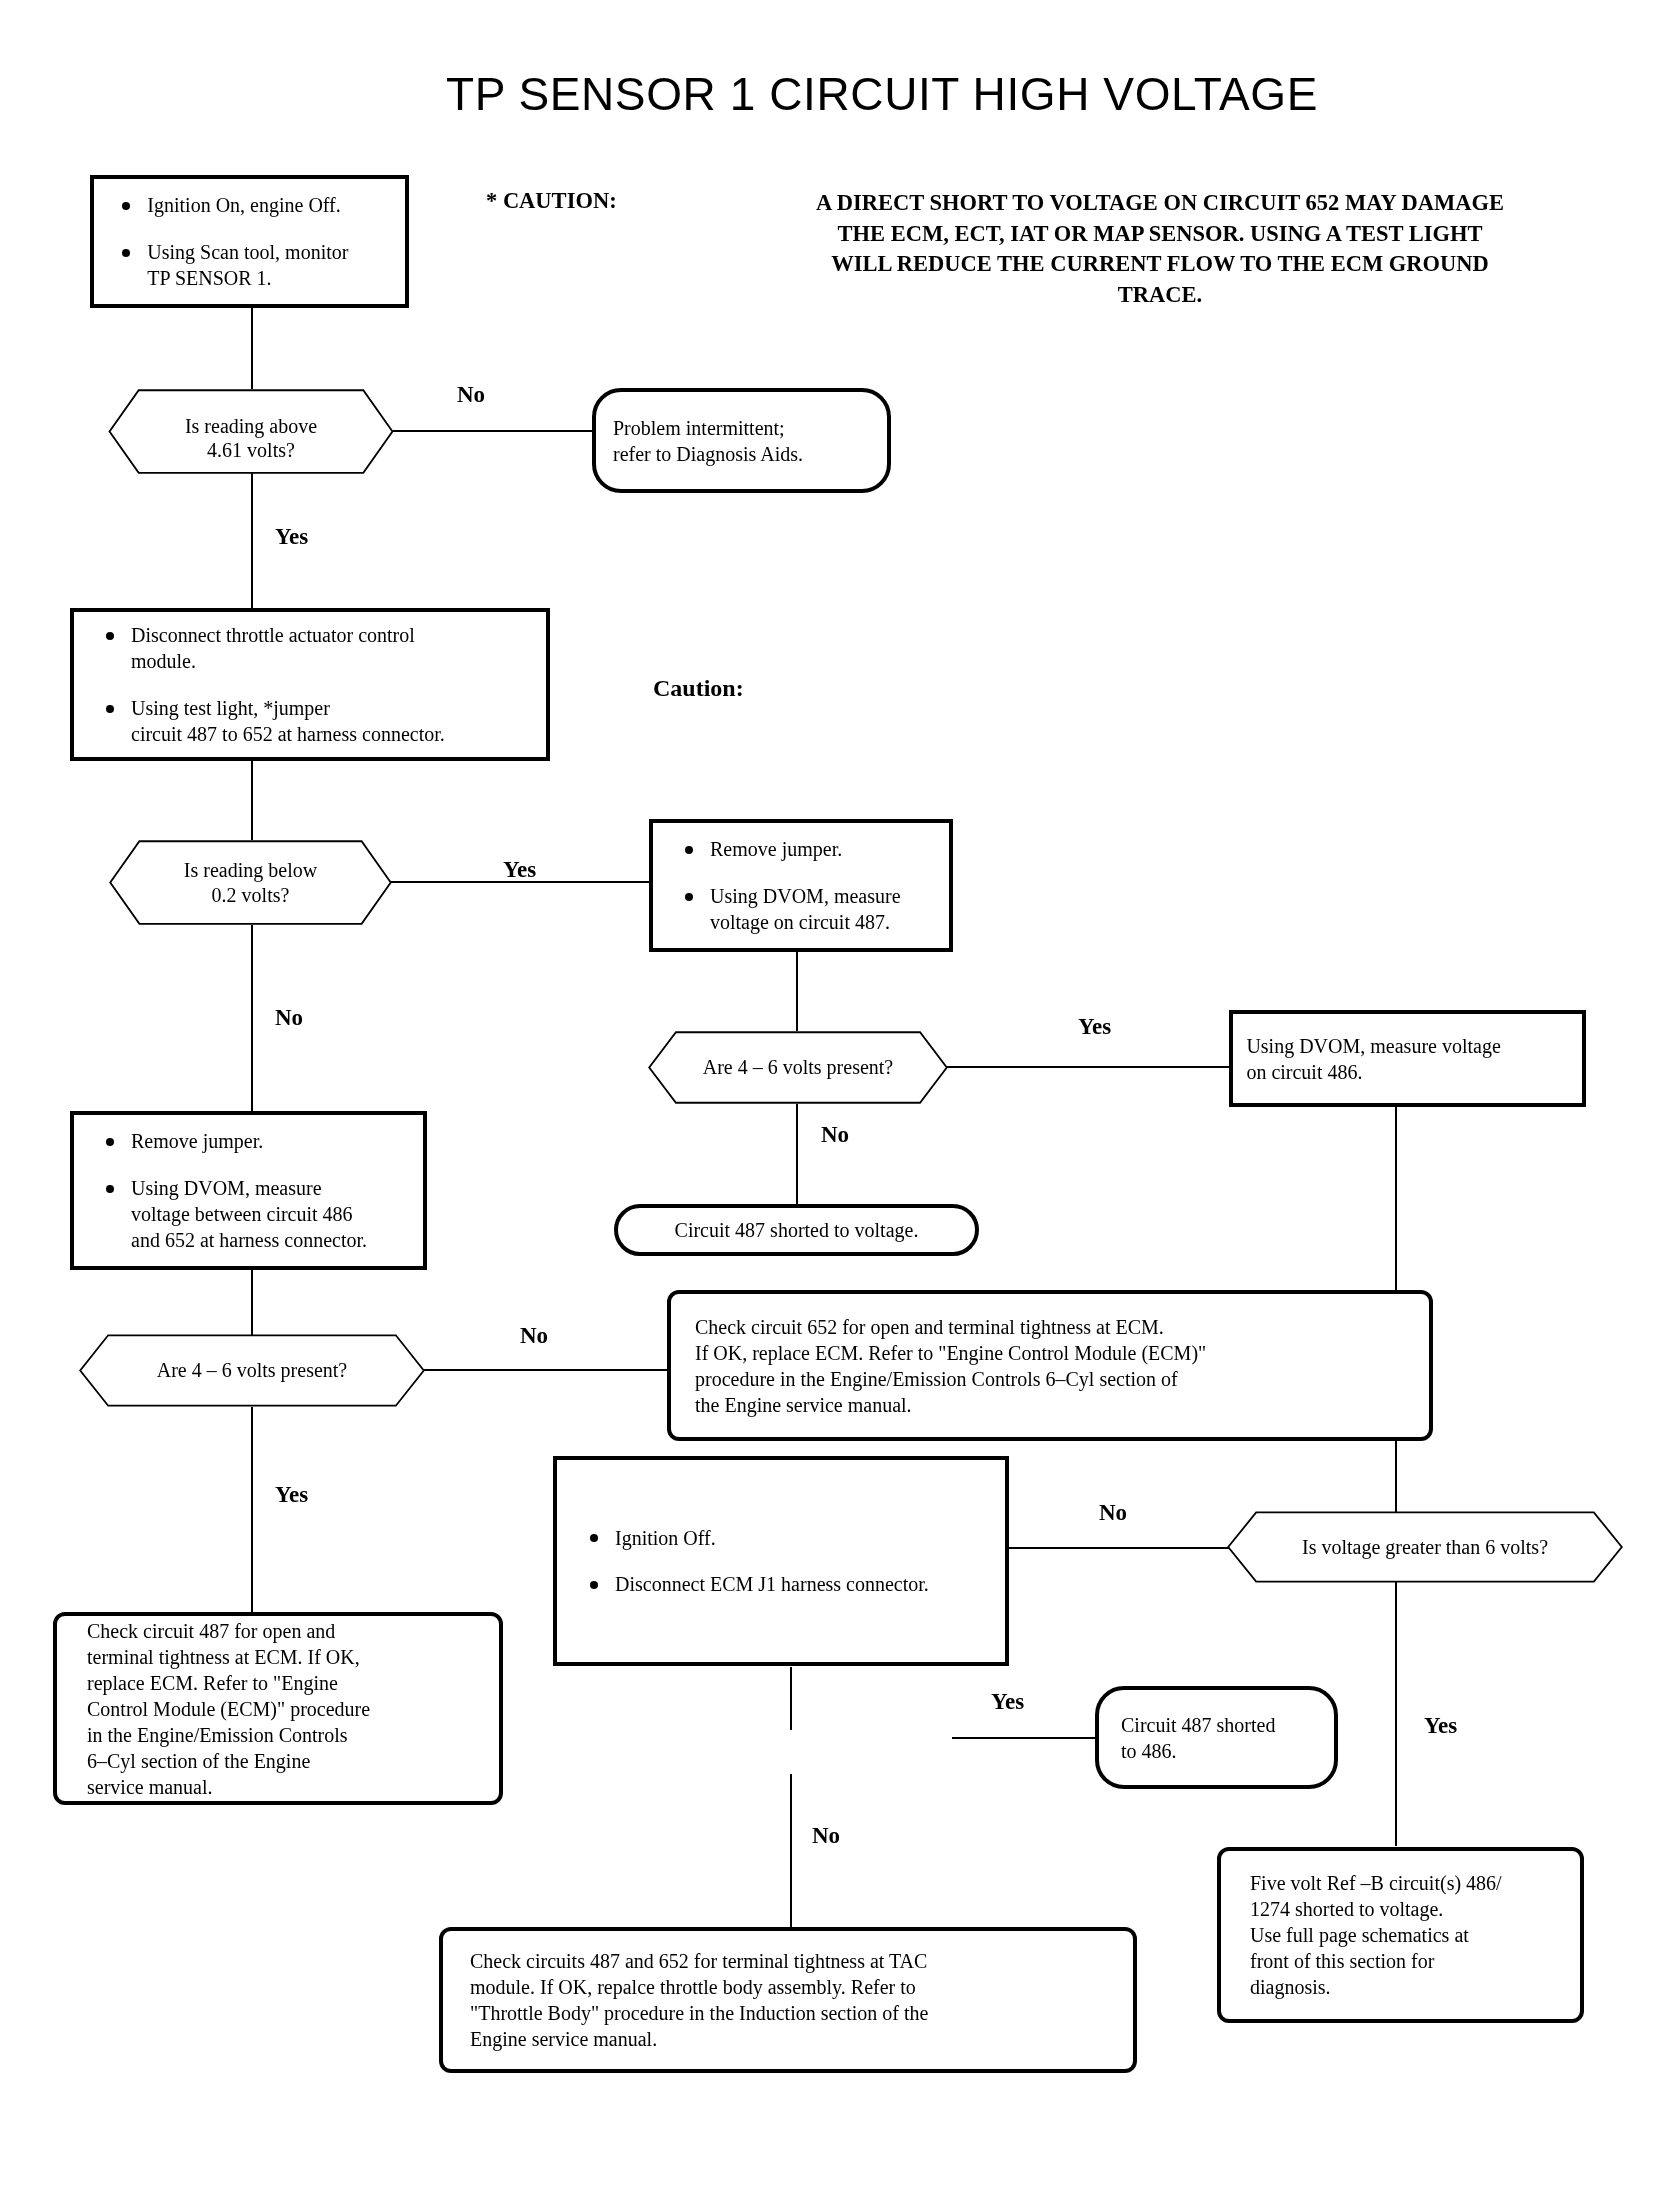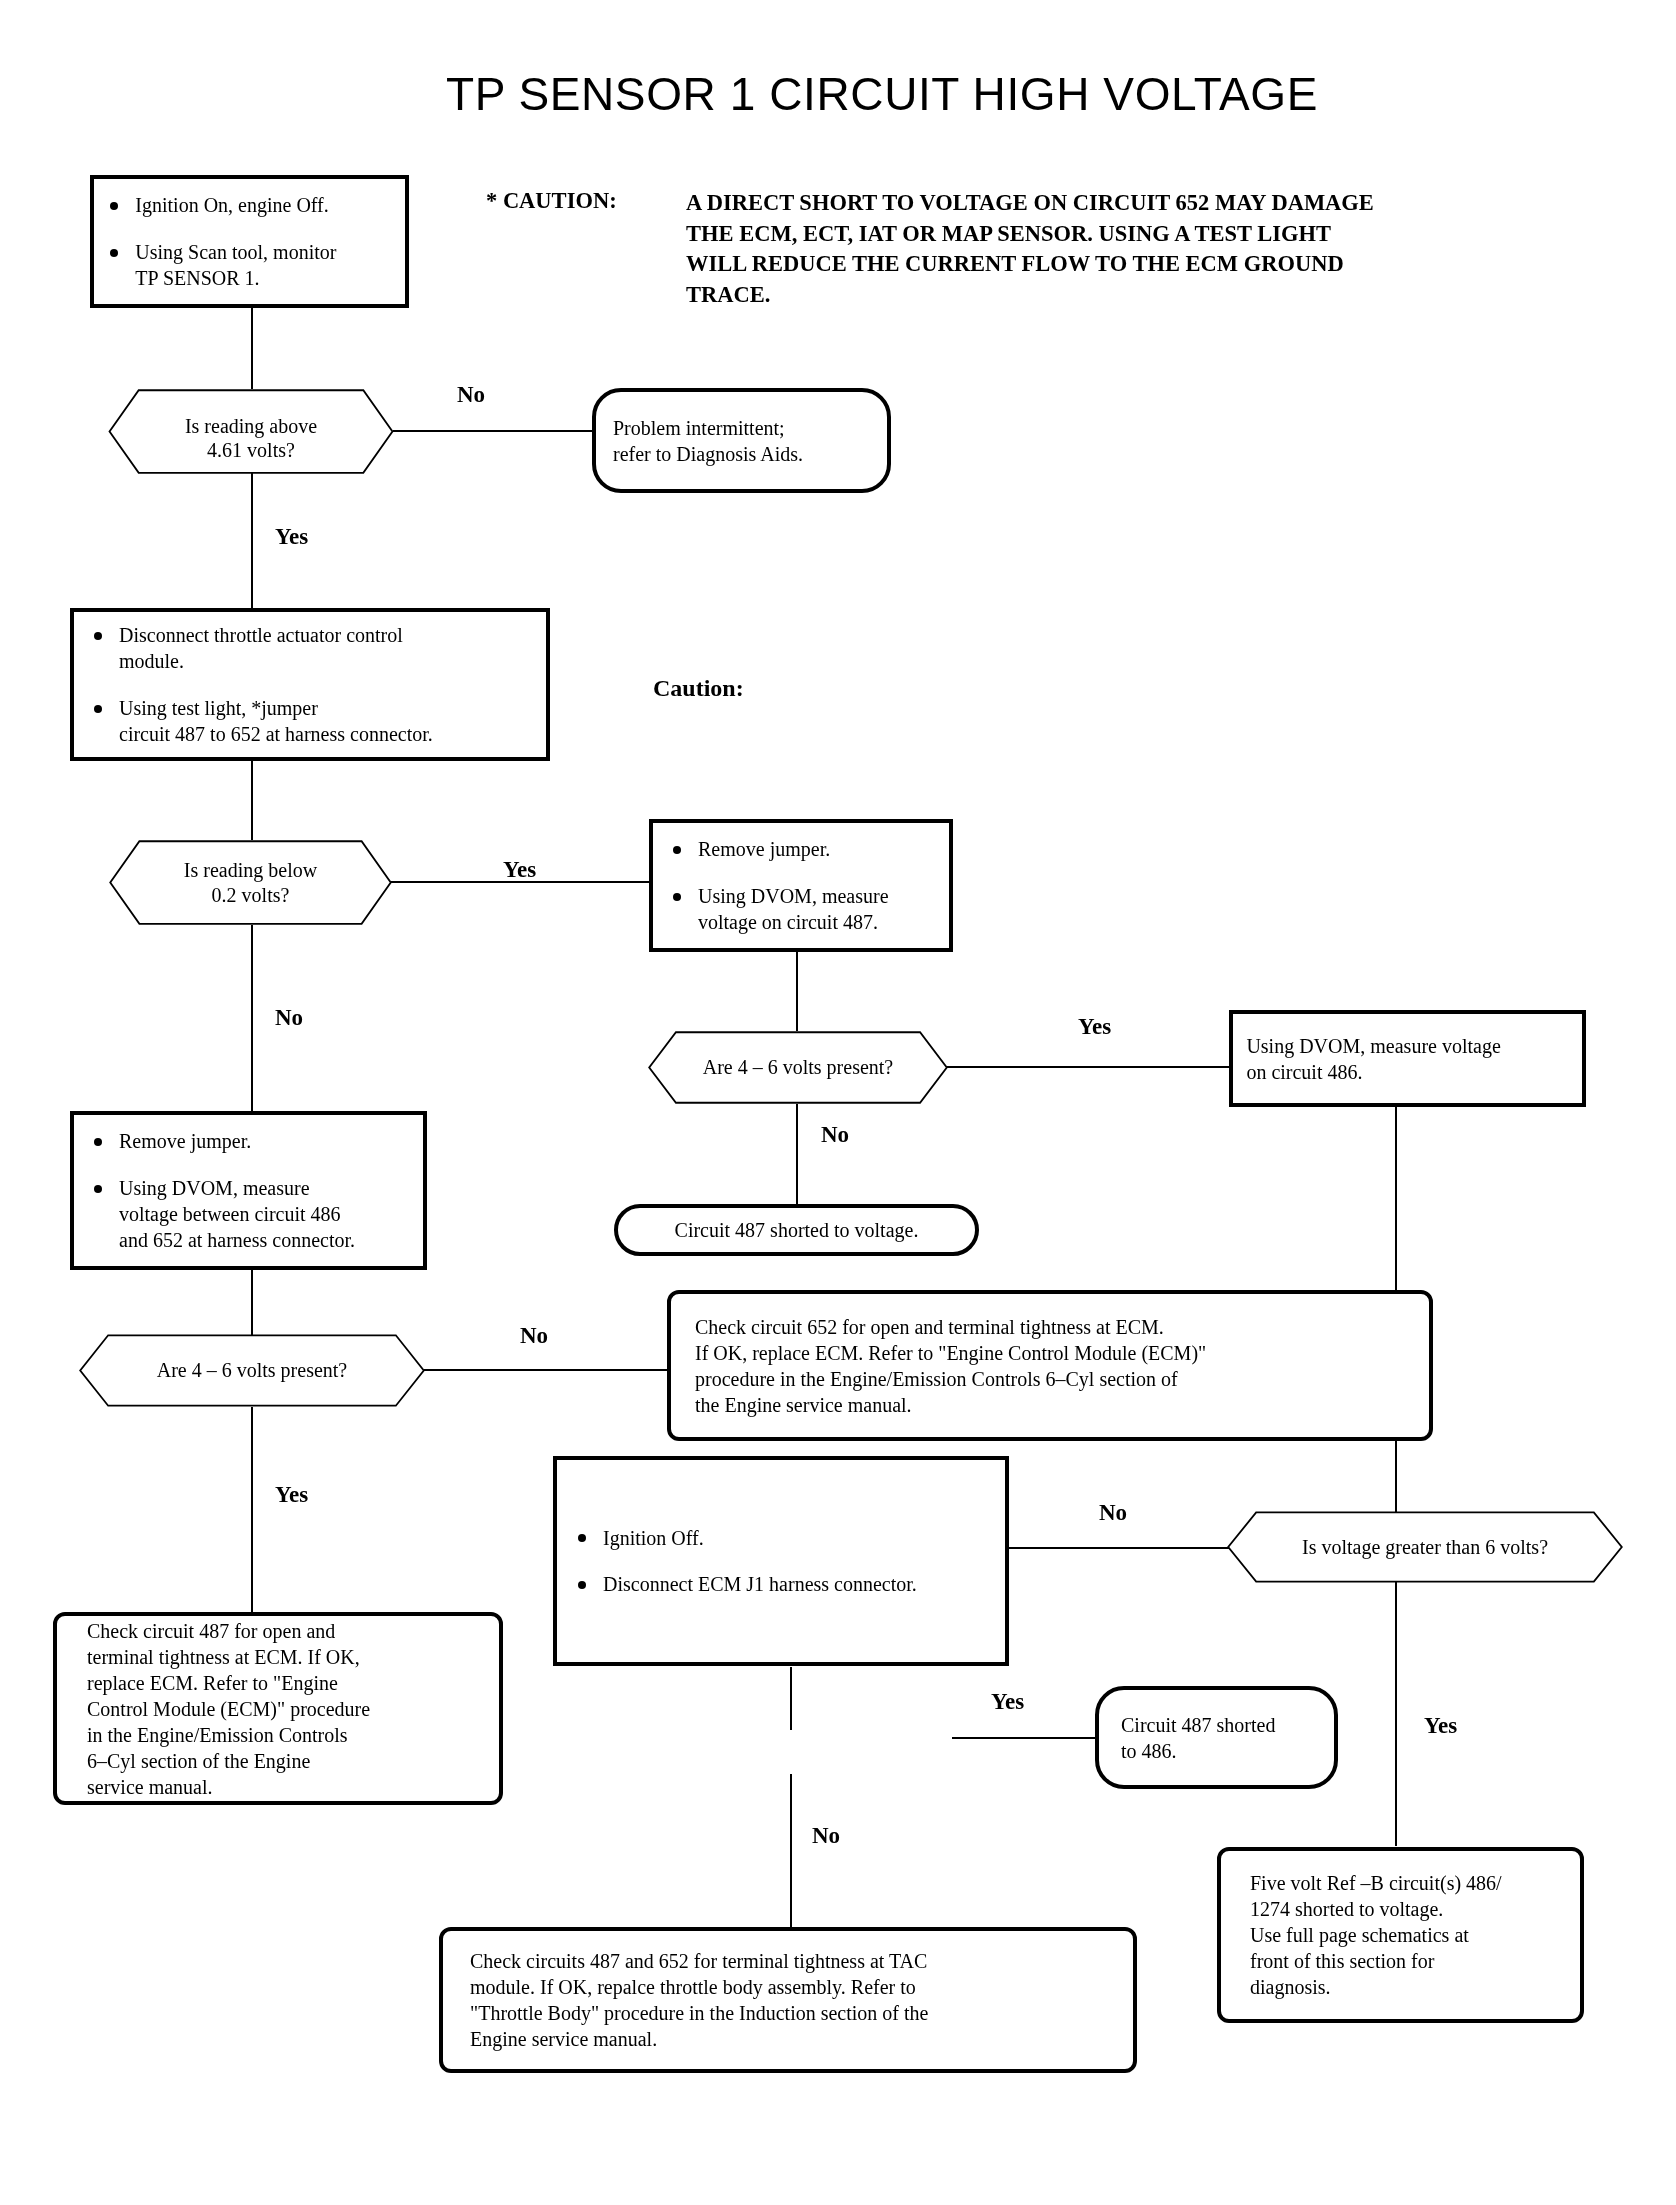--- a/index.html
+++ b/index.html
@@ -77,21 +77,21 @@
     left: 0; top: 0;
     width: 100%; height: 100%;
     display: flex;
     flex-direction: column;
     justify-content: center;
     box-sizing: border-box;
   }
   .pad.left { align-items: flex-start; }
   .bullets {
     list-style: none;
-    margin: 0;
+    margin: 12px;
     padding: 0;
     width: 100%;
   }
   .bullets li {
     position: relative;
     padding-left: 34px;
     margin: 0 0 20.7px 0;
     font-size: 20px;
     line-height: 1.30;
     white-space: pre-line;
@@ -146,21 +146,21 @@
   }
 </style>
 </head>
 <body>
 
 <div id="page">
 
   <div class="title">TP SENSOR 1 CIRCUIT HIGH VOLTAGE</div>
 
   <div class="caution-word" style="left:486px; top:188px;">* CAUTION:</div>
-  <div class="caution-body" style="left:686px; top:188px; width:948px;">A DIRECT SHORT TO VOLTAGE ON CIRCUIT 652 MAY DAMAGE
+  <div class="caution-body" style="left:686px; top:188px; width:948px;text-align:center;">A DIRECT SHORT TO VOLTAGE ON CIRCUIT 652 MAY DAMAGE
 THE ECM, ECT, IAT OR MAP SENSOR. USING A TEST LIGHT
 WILL REDUCE THE CURRENT FLOW TO THE ECM GROUND
 TRACE.</div>
 
   <div class="caution-mid" style="left:653px; top:675px;">Caution:</div>
 
   <div class="node box" style="left:90px; top:175px; width:319px; height:133px;">
     <div class="pad left" style="padding:16px 12px 16px 7.3px;">
       <ul class="bullets">
         <li>Ignition On, engine Off.</li>

